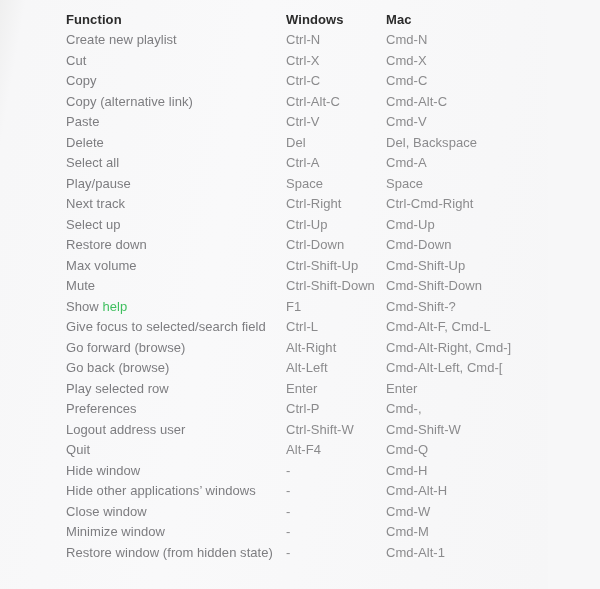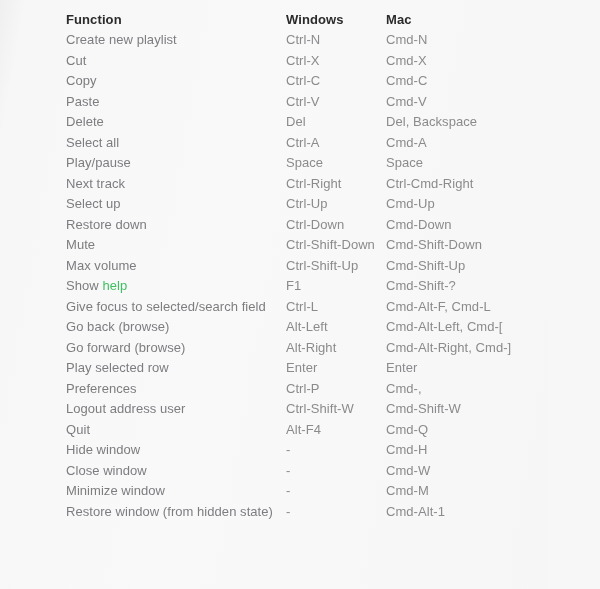--- a/index.html
+++ b/index.html
@@ -102,20 +102,25 @@
           <td class="cell-function">Cut</td>
           <td>Ctrl-X</td>
           <td>Cmd-X</td>
         </tr>
         <tr>
           <td class="cell-function">Copy</td>
           <td>Ctrl-C</td>
           <td>Cmd-C</td>
         </tr>
         <tr>
+          <td class="cell-function">Copy (alternative link)</td>
+          <td>Ctrl-Alt-C</td>
+          <td>Cmd-Alt-C</td>
+        </tr>
+        <tr>
           <td class="cell-function">Paste</td>
           <td>Ctrl-V</td>
           <td>Cmd-V</td>
         </tr>
         <tr>
           <td class="cell-function">Delete</td>
           <td>Del</td>
           <td>Del, Backspace</td>
         </tr>
         <tr>
@@ -137,50 +142,50 @@
           <td class="cell-function">Select up</td>
           <td>Ctrl-Up</td>
           <td>Cmd-Up</td>
         </tr>
         <tr>
           <td class="cell-function">Restore down</td>
           <td>Ctrl-Down</td>
           <td>Cmd-Down</td>
         </tr>
         <tr>
+          <td class="cell-function">Max volume</td>
+          <td>Ctrl-Shift-Up</td>
+          <td>Cmd-Shift-Up</td>
+        </tr>
+        <tr>
           <td class="cell-function">Mute</td>
           <td>Ctrl-Shift-Down</td>
           <td>Cmd-Shift-Down</td>
         </tr>
         <tr>
-          <td class="cell-function">Max volume</td>
-          <td>Ctrl-Shift-Up</td>
-          <td>Cmd-Shift-Up</td>
-        </tr>
-        <tr>
           <td class="cell-function">Show <span class="link-em">help</span></td>
           <td>F1</td>
           <td>Cmd-Shift-?</td>
         </tr>
         <tr>
           <td class="cell-function">Give focus to selected/search field</td>
           <td>Ctrl-L</td>
           <td>Cmd-Alt-F, Cmd-L</td>
         </tr>
         <tr>
+          <td class="cell-function">Go forward (browse)</td>
+          <td>Alt-Right</td>
+          <td>Cmd-Alt-Right, Cmd-]</td>
+        </tr>
+        <tr>
           <td class="cell-function">Go back (browse)</td>
           <td>Alt-Left</td>
           <td>Cmd-Alt-Left, Cmd-[</td>
         </tr>
         <tr>
-          <td class="cell-function">Go forward (browse)</td>
-          <td>Alt-Right</td>
-          <td>Cmd-Alt-Right, Cmd-]</td>
-        </tr>
-        <tr>
           <td class="cell-function">Play selected row</td>
           <td>Enter</td>
           <td>Enter</td>
         </tr>
         <tr>
           <td class="cell-function">Preferences</td>
           <td>Ctrl-P</td>
           <td>Cmd-,</td>
         </tr>
         <tr>
@@ -192,20 +197,25 @@
           <td class="cell-function">Quit</td>
           <td>Alt-F4</td>
           <td>Cmd-Q</td>
         </tr>
         <tr>
           <td class="cell-function">Hide window</td>
           <td>-</td>
           <td>Cmd-H</td>
         </tr>
         <tr>
+          <td class="cell-function">Hide other applications’ windows</td>
+          <td>-</td>
+          <td>Cmd-Alt-H</td>
+        </tr>
+        <tr>
           <td class="cell-function">Close window</td>
           <td>-</td>
           <td>Cmd-W</td>
         </tr>
         <tr>
           <td class="cell-function">Minimize window</td>
           <td>-</td>
           <td>Cmd-M</td>
         </tr>
         <tr>

